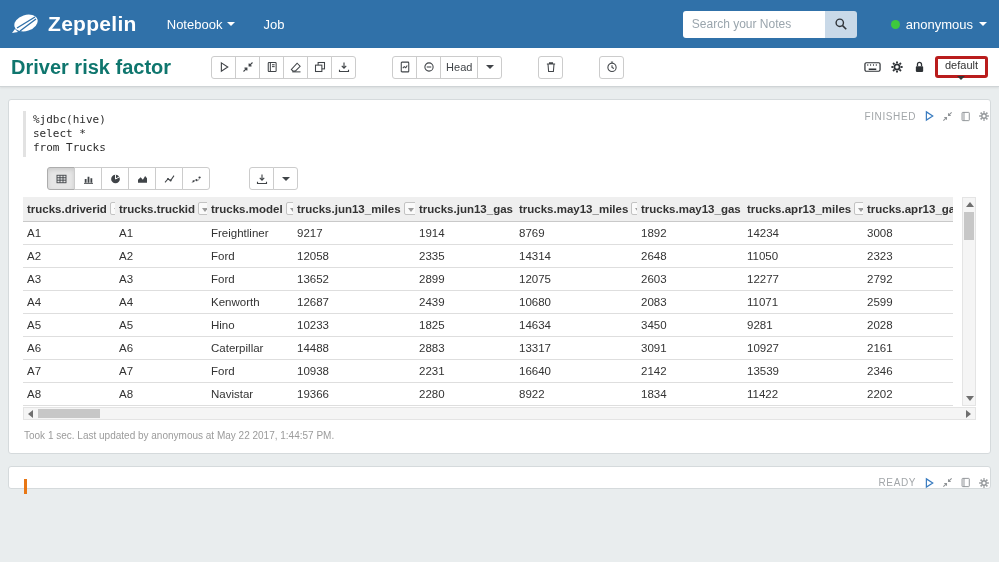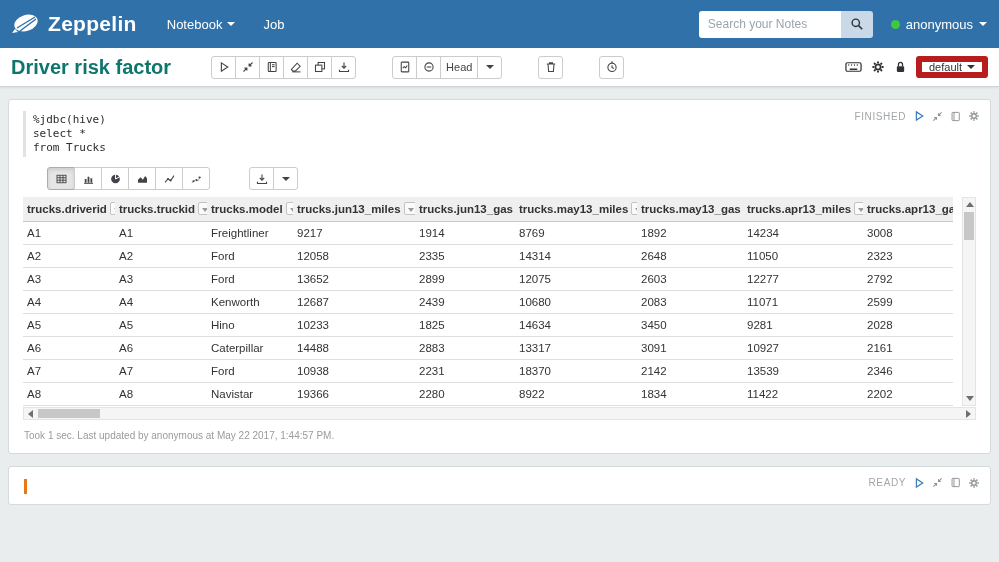--- a/index.html
+++ b/index.html
@@ -8,21 +8,21 @@
     width:999px; height:562px; overflow:hidden; position:relative;
     background:#e9edee; font-family:"Liberation Sans", sans-serif; color:#333;
   }
   
   .navbar { height:48px; background:#3071a9; display:flex; align-items:center;
     justify-content:space-between; padding:0 12px; }
   .nav-left { display:flex; align-items:center; }
   .logo { width:30px; height:24px; margin-right:6px; display:flex; align-items:center; }
   .brand { color:#fff; font-size:21px; font-weight:bold; letter-spacing:0.3px; margin-right:30px; cursor:pointer; }
   .nav-item { color:#fff; font-size:13px; margin-right:28px; cursor:pointer; display:flex; align-items:center; gap:5px; }
-  .nav-right { display:flex; align-items:center; gap:18px; }
+  .nav-right { display:flex; align-items:center; gap:34px; }
   .searchbox { display:flex; align-items:stretch; height:27px; }
   .searchbox input { width:142px; border:none; border-radius:3px 0 0 3px; padding:0 9px;
     font-size:12px; font-family:"Liberation Sans",sans-serif; color:#333; outline:none; }
   .searchbox input::placeholder { color:#9aa5ad; }
   .search-btn { width:32px; border:none; border-radius:0 3px 3px 0; background:#c9d9e8;
     display:flex; align-items:center; justify-content:center; cursor:pointer; color:#2f3338; }
   .user { display:flex; align-items:center; gap:6px; color:#fff; font-size:13px; cursor:pointer; }
   .dot { width:9px; height:9px; border-radius:50%; background:#3ec93e; display:inline-block; }
   .caret { display:inline-block; width:0; height:0; border-left:4px solid transparent;
     border-right:4px solid transparent; border-top:4px solid currentColor; }
@@ -33,27 +33,27 @@
   .btn-group { display:inline-flex; margin-right:12px;margin-left:24px; }
   .tb-btn { min-width:25px; height:23px; padding:0 5px; background:#fff; border:1px solid #ccc;
     margin-left:-1px; display:flex; align-items:center; justify-content:center; cursor:pointer;
     color:#404448; font-size:11px; gap:4px; }
   .btn-group .tb-btn:first-child { margin-left:0; border-radius:3px 0 0 3px; }
   .btn-group .tb-btn:last-child { border-radius:0 3px 3px 0; }
   .btn-group .tb-btn.single { border-radius:3px; }
   .tb-btn.active { background:#e6e6e6; border-color:#adadad; box-shadow:inset 0 2px 4px rgba(0,0,0,0.12); }
   .titlebar-right { margin-left:auto; display:flex; align-items:center; gap:9px; }
   .flat-icon { color:#2e3236; display:flex; align-items:center; cursor:pointer; }
-  .small-drop { height:22px; border:6px solid #b91c1c; border-radius:3px; background:#fff; font-size:11px;
-    color:#333; display:flex; align-items:center; gap:5px; padding:0 7px; cursor:pointer; }
+  .small-drop { height:22px; border:3px solid #b91c1c; border-radius:3px; background:#fff; font-size:11px;
+    color:#333; display:flex; align-items:center; gap:5px; padding:0 7px; cursor:pointer;flex-direction:column; }
   
   .paragraph { background:#fff; border:1px solid #d5dadc; border-radius:3px; margin:12px 8px 0 8px;
     position:relative; }
   .p1 { padding:11px 14px 4px 14px; }
-  .status-row { position:absolute; top:10px; right:10px; display:flex; align-items:center; gap:7px; }
+  .status-row { position:absolute; top:10px; right:0; display:flex; align-items:center; gap:7px; }
   .status-text { font-size:10px; color:#a2a6a9; letter-spacing:0.6px; }
   .pctl { color:#8f9396; display:flex; align-items:center; cursor:pointer; }
   .pctl.play { color:#3a7cc0; }
   .codeblock { border-left:3px solid #e2e2e2; padding:2px 0 2px 7px; margin-bottom:10px;
     font-family:"DejaVu Sans Mono", monospace; font-size:11px; line-height:14px; color:#2b2b2b; cursor:text; }
   .chartbar { display:flex; align-items:center; gap:15px; margin-bottom:7px; }
   .chartbar .btn-group { margin-right:0; }
   .cbtn { width:28px; height:23px; }
   
   .tablewrap { position:relative; padding-right:23px; }
@@ -71,21 +71,21 @@
   .varr { position:absolute; left:3px; width:0; height:0; border-left:4px solid transparent; border-right:4px solid transparent; }
   .varr.up { top:4px; border-bottom:5px solid #6f6f6f; }
   .varr.down { bottom:4px; border-top:5px solid #6f6f6f; }
   .hscroll { position:relative; height:13px; background:#f5f5f5; border:1px solid #e4e4e4; margin-top:1px; }
   .hthumb { position:absolute; left:14px; top:1px; height:9px; width:62px; background:#c7c7c7; }
   .harr { position:absolute; top:2px; width:0; height:0; border-top:4px solid transparent; border-bottom:4px solid transparent; }
   .harr.left { left:4px; border-right:5px solid #6f6f6f; }
   .harr.right { right:4px; border-left:5px solid #6f6f6f; }
   .p-footer { font-size:10px; color:#9b9b9b; padding:10px 1px 8px 1px; }
   
-  .p2 { height:39px; }
+  .p2 { height:23px; }
   .cursorbar { position:absolute; left:15px; top:12px; width:3px; height:15px; background:#e87715; }
   svg.i { display:block; }
 </style>
 </head>
 <body>
 
 <div class="navbar">
   <div class="nav-left">
     <span class="logo">
       <svg class="i" width="30" height="22" viewBox="0 0 30 22">
@@ -421,21 +421,21 @@
             <td>3091</td>
             <td>10927</td>
             <td>2161</td>
           </tr>
           <tr>
             <td>A7</td>
             <td>A7</td>
             <td>Ford</td>
             <td>10938</td>
             <td>2231</td>
-            <td>18370</td>
+            <td>16640</td>
             <td>2142</td>
             <td>13539</td>
             <td>2346</td>
           </tr>
           <tr>
             <td>A8</td>
             <td>A8</td>
             <td>Navistar</td>
             <td>19366</td>
             <td>2280</td>

